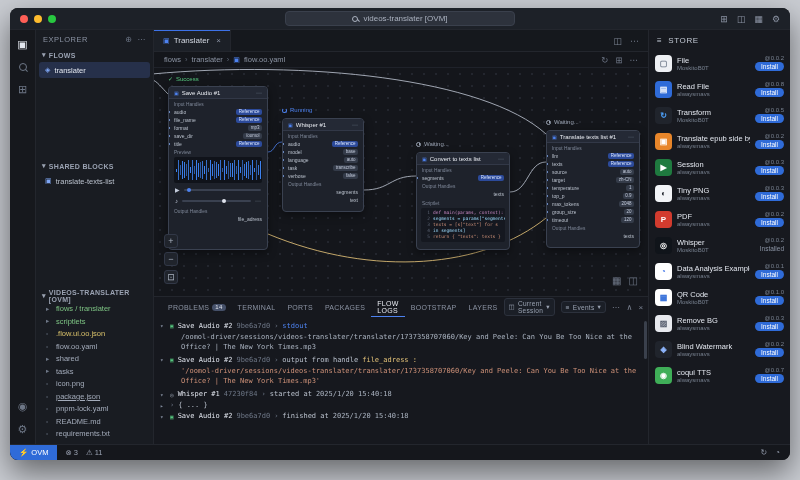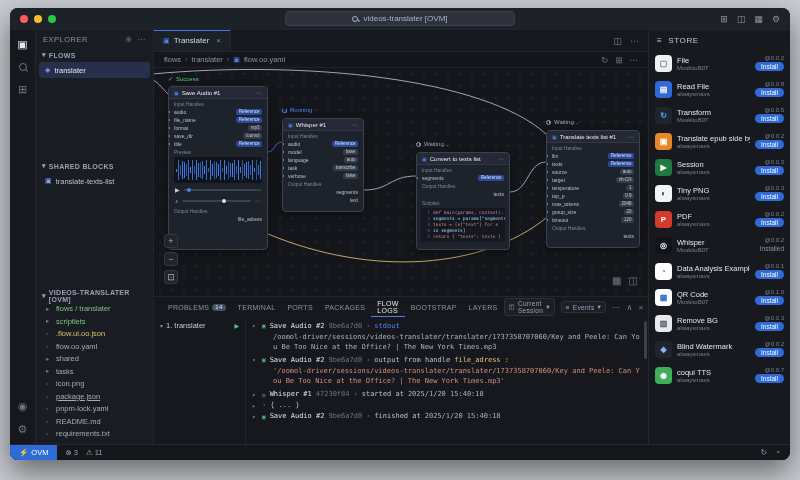--- a/index.html
+++ b/index.html
@@ -584,27 +584,20 @@
               <span>≡</span>
               <span>Events</span>
               <span>▾</span>
             </span>
             <span class="pt-ic">⋯</span>
             <span class="pt-ic">∧</span>
             <span class="pt-ic">×</span>
           </div>
         </div>
         <div class="panel-body">
-          <div class="log-tree">
-            <div class="lt-row">
-              <span class="lt-ch">▾</span>
-              <span>1. translater</span>
-              <span class="lt-play">▶</span>
-            </div>
-          </div>
           <div class="log-list" id="log-list">
             <span class="log-scroll"></span>
           <div class="log-row">
                 <div class="log-head">
                   <span class="lg-ch">▾</span>
                   <span class="lg-ic ic-save">▣</span>
                   <span class="lg-name">Save Audio #2</span>
                   <span class="lg-hash">9be6a7d0</span>
                   <span class="lg-sep">›</span>
                   <span class="lg-action" style="color: rgb(77, 130, 240);">stdout</span>

